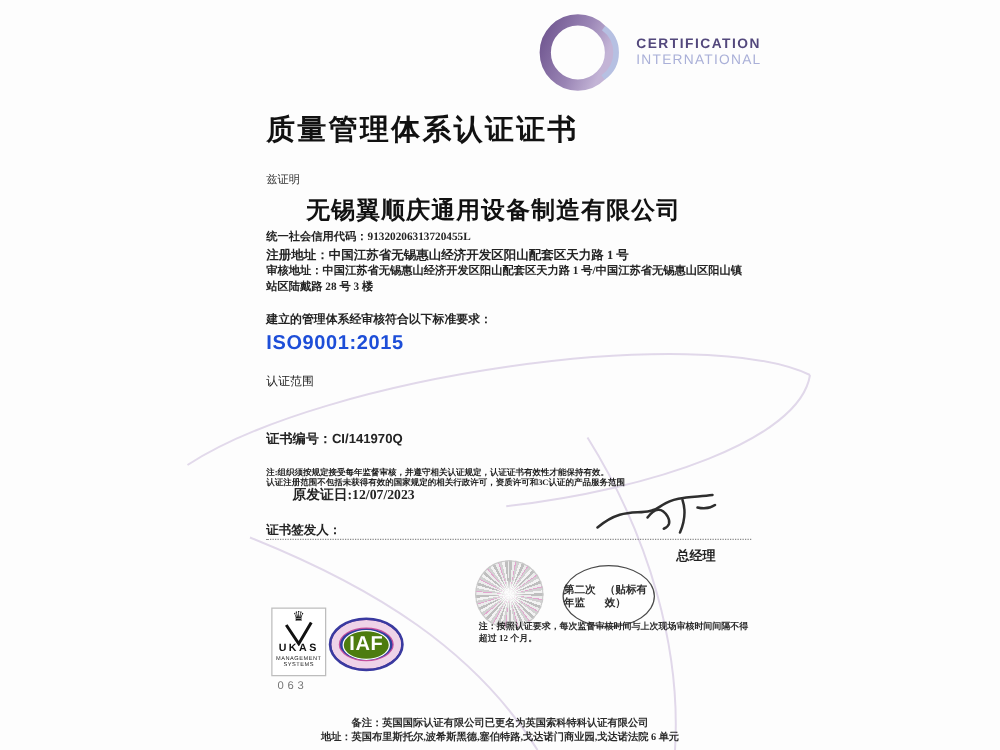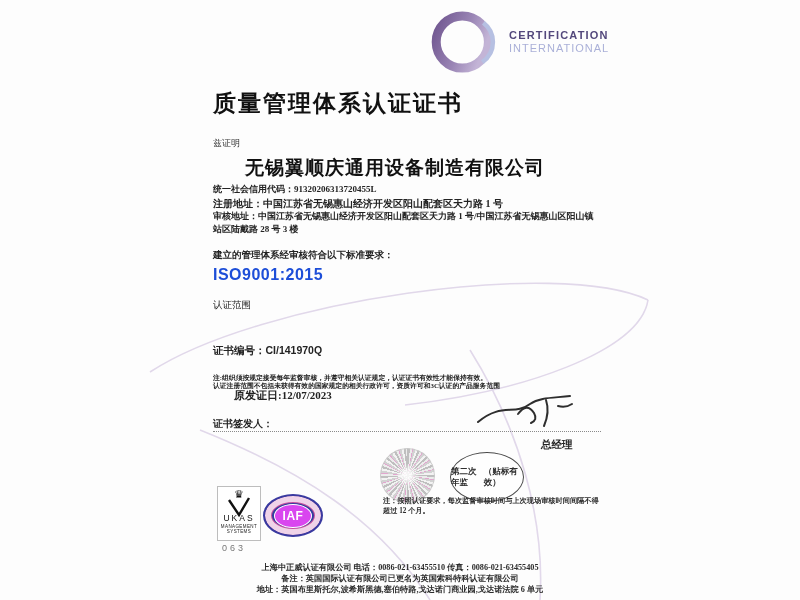--- a/index.html
+++ b/index.html
@@ -71,37 +71,37 @@
 
   
   .ukas-box {
     left: 217px; top: 486px; width: 44px; height: 55px;
     border: 1px solid #bdbdbd; background: #fff;
     display: flex; flex-direction: column; align-items: center;
     font-family: "Liberation Sans", sans-serif;
   }
   .ukas-crown { font-size: 11px; line-height: 12px; color: #111; margin-top: 1px; }
   .ukas-check { margin-top: -3px; }
-  .ukas-word { font-size: 8.5px; font-weight: normal; letter-spacing: 2px; color: #111; margin-top: -4px; }
+  .ukas-word { font-size: 8.5px; font-weight: bold; letter-spacing: 2px; color: #111; margin-top: -4px; }
   .ukas-sub { font-size: 4.5px; letter-spacing: 0.4px; color: #222; text-align: center; line-height: 5px; margin-top: 1px; }
   .ukas-number { left: 222px; top: 543px; font-size: 9px; letter-spacing: 3px; color: #777; font-family: "Liberation Sans", sans-serif; }
 
   
   .iaf-oval {
     left: 263px; top: 494px; width: 60px; height: 43px; border-radius: 50%;
     background: #2f3f9e;
     border: 2px solid #3a3aa0;
     box-shadow: 0 0 0 6px #efd3e8 inset, 0 0 0 7px #c44f9e inset;
     display: flex; align-items: center; justify-content: center;
   }
   .iaf-inner {
-    width: 38px; height: 24px; border-radius: 50%; background: #d946ef;
+    width: 38px; height: 24px; border-radius: 50%; background: #4d7c0f;
     border: 1px solid #ffffff;
     display: flex; align-items: center; justify-content: center;
-    color: #fff; font-family: "Liberation Sans", sans-serif; font-weight: bold; font-size: 12px; letter-spacing: 0.5px;
+    color: #fff; font-family: "Liberation Sans", sans-serif; font-weight: bold; font-size: 16px; letter-spacing: 0.5px;
   }
 
   
   .footer { left: 100px; width: 600px; text-align: center; font-size: 8.2px; font-weight: 600; color: #2a2a2a; }
   .footer-1 { top: 551px; }
   .footer-2 { top: 562px; }
   .footer-3 { top: 573px; }
   .footer-4 { top: 584px; }
 </style>
 </head>
@@ -185,18 +185,17 @@
         <div>MANAGEMENT</div>
         <div>SYSTEMS</div>
       </div>
     </div>
     <div class="abs ukas-number">063</div>
 
     <div class="abs iaf-oval">
       <div class="iaf-inner">IAF</div>
     </div>
 
-    <div class="abs footer footer-2">上海中正威认证有限公司 电话：0086-021-63455510 传真：0086-021-63455405</div>
     <div class="abs footer footer-3">备注：英国国际认证有限公司已更名为英国索科特科认证有限公司</div>
     <div class="abs footer footer-4">地址：英国布里斯托尔,波希斯黑德,塞伯特路,戈达诺门商业园,戈达诺法院 6 单元</div>
 
   </div>
 </div>
 
 </body></html>

